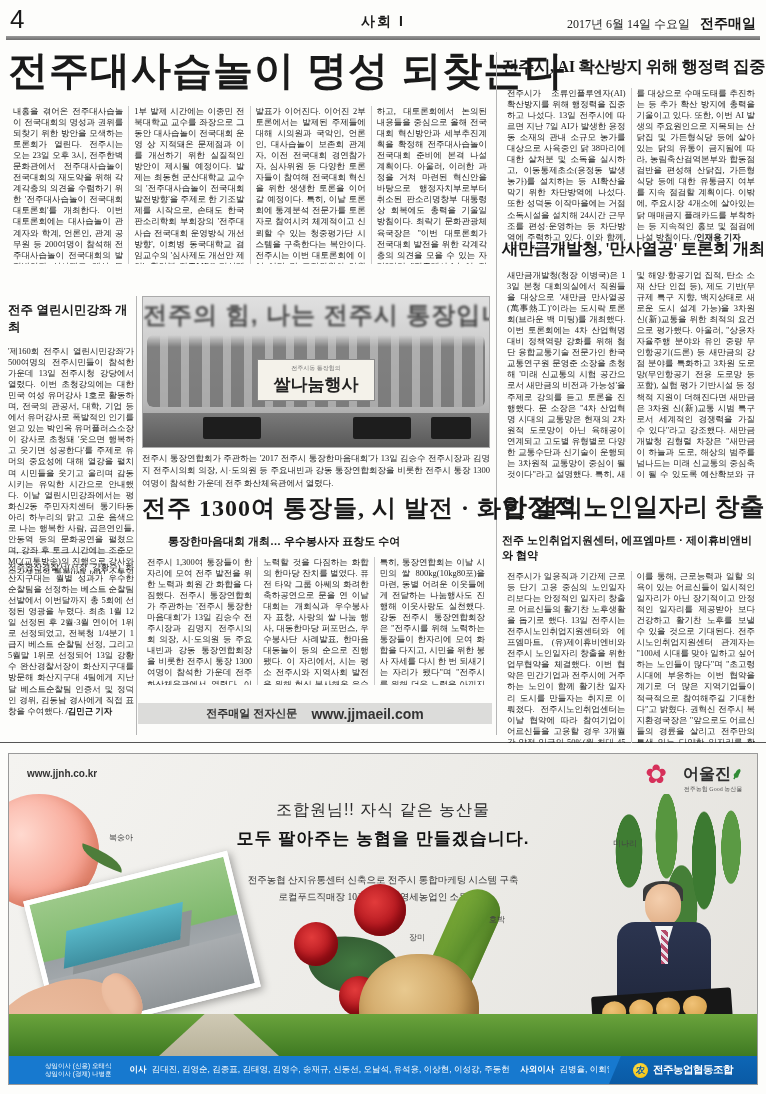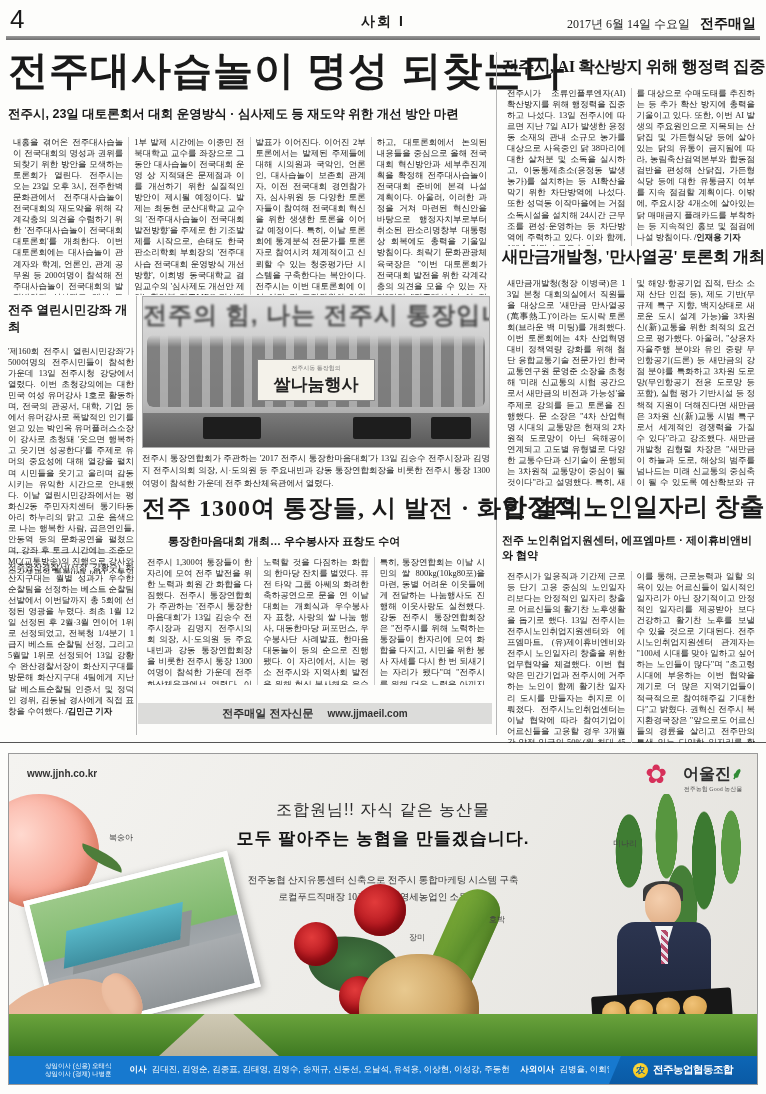--- a/index.html
+++ b/index.html
@@ -58,25 +58,25 @@
 
   
   .tj-art { position:absolute; top:492px; left:142px; width:348px; }
   .tj-headline { text-align:center; font-size:24px; font-weight:700; letter-spacing:1px; white-space:nowrap; }
   .tj-subhead { margin-top:10px; font-family:"Liberation Sans",sans-serif; font-size:11px; font-weight:700; padding-left:26px; }
   .tj-cols { margin-top:8px; height:128px; }
 
   
   .mid-footer { position:absolute; top:703px; left:138px; width:354px; height:21px; background:#dcdcda; display:flex; align-items:center; justify-content:center; gap:14px; font-family:"Liberation Sans",sans-serif; }
   .mid-footer .t1 { font-size:11px; font-weight:700; color:#333; }
-  .mid-footer .t2 { font-size:10px; font-weight:700; color:#333; }
+  .mid-footer .t2 { font-size:14px; font-weight:700; color:#333; }
 
   
   .r-art { position:absolute; left:502px; width:258px; }
-  .r1 { top:56px; } .r2 { top:246px; } .r3 { top:490px; }
+  .r1 { top:56px; } .r2 { top:238px; } .r3 { top:490px; }
   .r-headline { font-size:16.5px; font-weight:700; letter-spacing:-0.5px; white-space:nowrap; margin-bottom:10px; }
   .r-cols-1 { height:158px; }
   .r-cols-2 { height:208px; }
   .r-cols-3 { height:172px; }
   .r3-headline { font-size:25px; font-weight:700; white-space:nowrap; }
   .r3-subhead { margin-top:10px; font-family:"Liberation Sans",sans-serif; font-size:11px; font-weight:700; margin-bottom:8px; }
 
   
   .ad { position:absolute; top:753px; left:8px; width:750px; height:332px; border:1px solid #9a9a9a; background:linear-gradient(120deg,#f4f3f0 0%,#ecebe7 55%,#e4e2dd 100%); overflow:hidden; }
   .ad-url { position:absolute; top:14px; left:18px; font-family:"Liberation Sans",sans-serif; font-size:10px; font-weight:700; color:#333; }
@@ -148,21 +148,20 @@
     <div class="hdr-section">사회 I</div>
     <div class="hdr-right">
       <span class="hdr-date">2017년 6월 14일 수요일</span>
       <span class="hdr-mast">전주매일</span>
     </div>
   </div>
   <div class="hdr-rule"></div>
 
   <div class="main-art">
     <div class="main-headline">전주대사습놀이 명성 되찾는다</div>
-    <div class="main-subhead">전주시, 23일 대토론회서 대회 운영방식 · 심사제도 등 재도약 위한 개선 방안 마련</div>
     <div class="cols main-cols">
       <div class="bodytext">내홍을 겪어온 전주대사습놀이 전국대회의 명성과 권위를 되찾기 위한 방안을 모색하는 토론회가 열린다. 전주시는 오는 23일 오후 3시, 전주한벽문화관에서 전주대사습놀이 전국대회의 재도약을 위해 각계각층의 의견을 수렴하기 위한 '전주대사습놀이 전국대회 대토론회'를 개최한다. 이번 대토론회에는 대사습놀이 관계자와 학계, 언론인, 관계 공무원 등 200여명이 참석해 전주대사습놀이 전국대회의 발전방안과 심사제도 개선 등 혁신을 위한 다양한 방안을 함께 논의할 예정이다.</div>
       <div class="bodytext">1부 발제 시간에는 이종민 전북대학교 교수를 좌장으로 그동안 대사습놀이 전국대회 운영 상 지적돼온 문제점과 이를 개선하기 위한 실질적인 방안이 제시될 예정이다. 발제는 최동현 군산대학교 교수의 '전주대사습놀이 전국대회 발전방향'을 주제로 한 기조발제를 시작으로, 손태도 한국판소리학회 부회장의 '전주대사습 전국대회 운영방식 개선방향', 이희병 동국대학교 겸임교수의 '심사제도 개선안 제안', 황일복 전주MBC 편성제작국장의 '청중평가제 도입 운영에 대한 실무적 견해' 주제의</div>
       <div class="bodytext">발표가 이어진다. 이어진 2부 토론에서는 발제된 주제들에 대해 시의원과 국악인, 언론인, 대사습놀이 보존회 관계자, 이전 전국대회 경연참가자, 심사위원 등 다양한 토론자들이 참여해 전국대회 혁신을 위한 생생한 토론을 이어갈 예정이다. 특히, 이날 토론회에 통계분석 전문가를 토론자로 참여시켜 체계적이고 신뢰할 수 있는 청중평가단 시스템을 구축한다는 복안이다. 전주시는 이번 대토론회에 이어 이달 말 조직위원회 임원회의를 개최</div>
       <div class="bodytext">
         <span>하고, 대토론회에서 논의된 내용들을 중심으로 올해 전국대회 혁신방안과 세부추진계획을 확정해 전주대사습놀이 전국대회 준비에 본격 나설 계획이다. 아울러, 이러한 과정을 거쳐 마련된 혁신안을 바탕으로 행정자치부로부터 취소된 판소리명창부 대통령상 회복에도 총력을 기울일 방침이다. 최락기 문화관광체육국장은 "이번 대토론회가 전국대회 발전을 위한 각계각층의 의견을 모을 수 있는 자리"라며 "전주대사습놀이 전국대회를 둘러싼 다툼과 앙금을 접고 전국대사습놀이 전국대회의 발전이라는 대의를 위해 함께하는 계기가 되기를 바란다"고 말했다.</span>
         
       </div>
     </div>
   </div>

